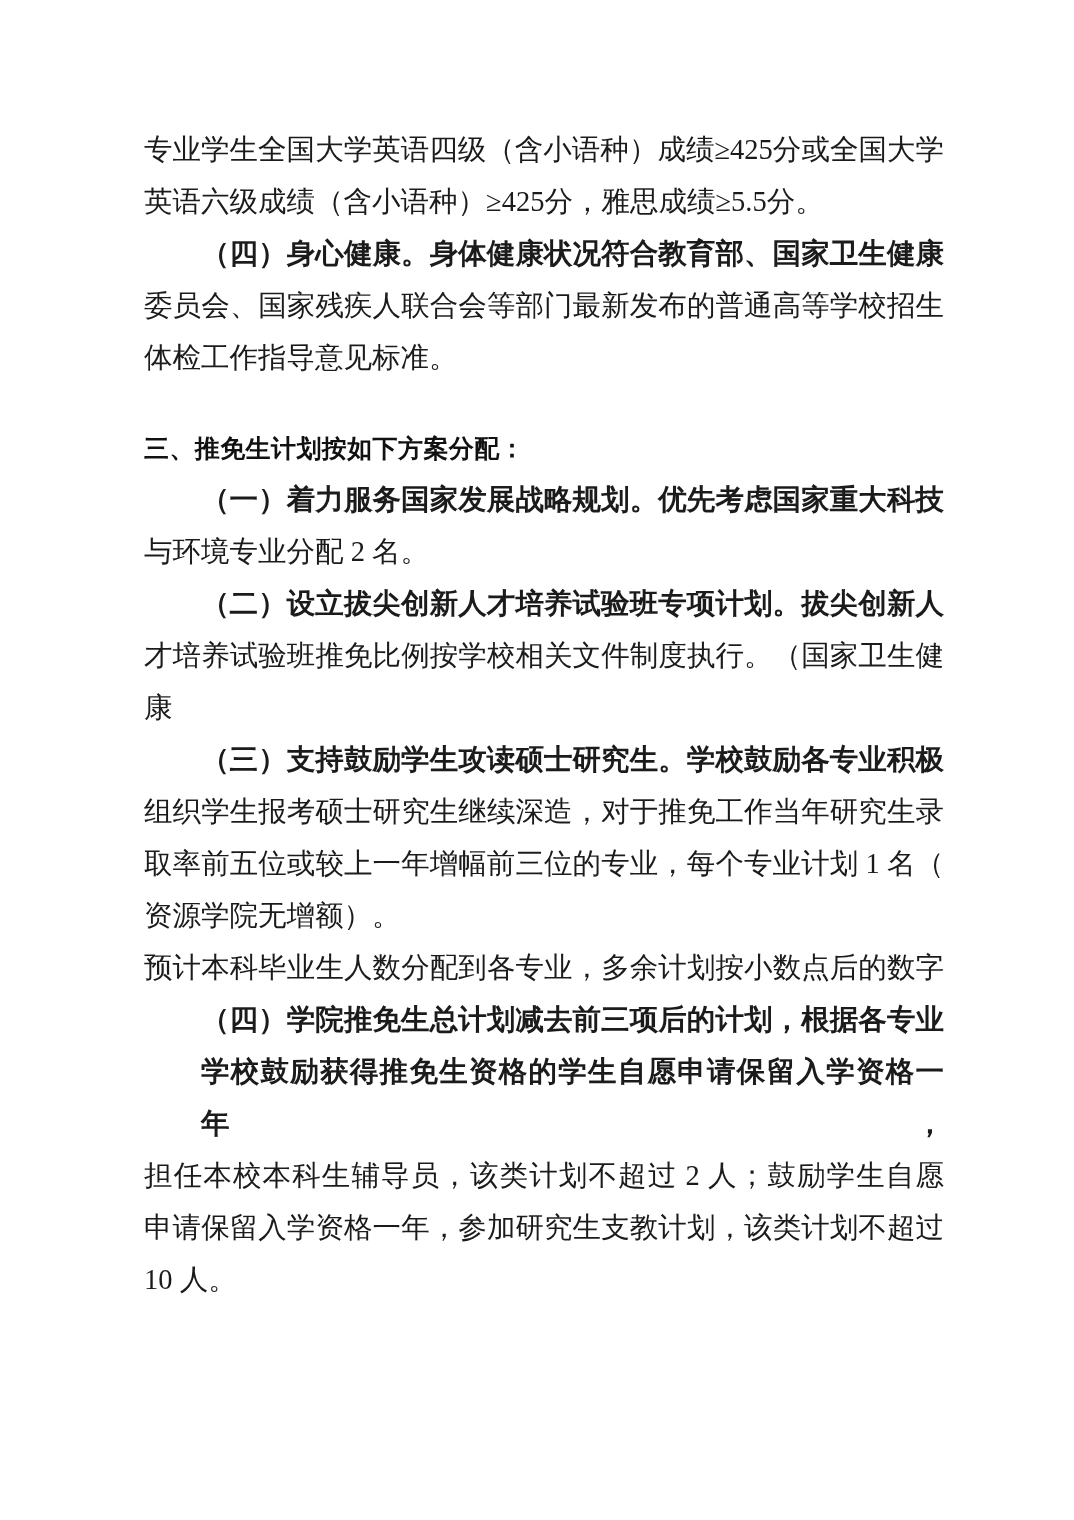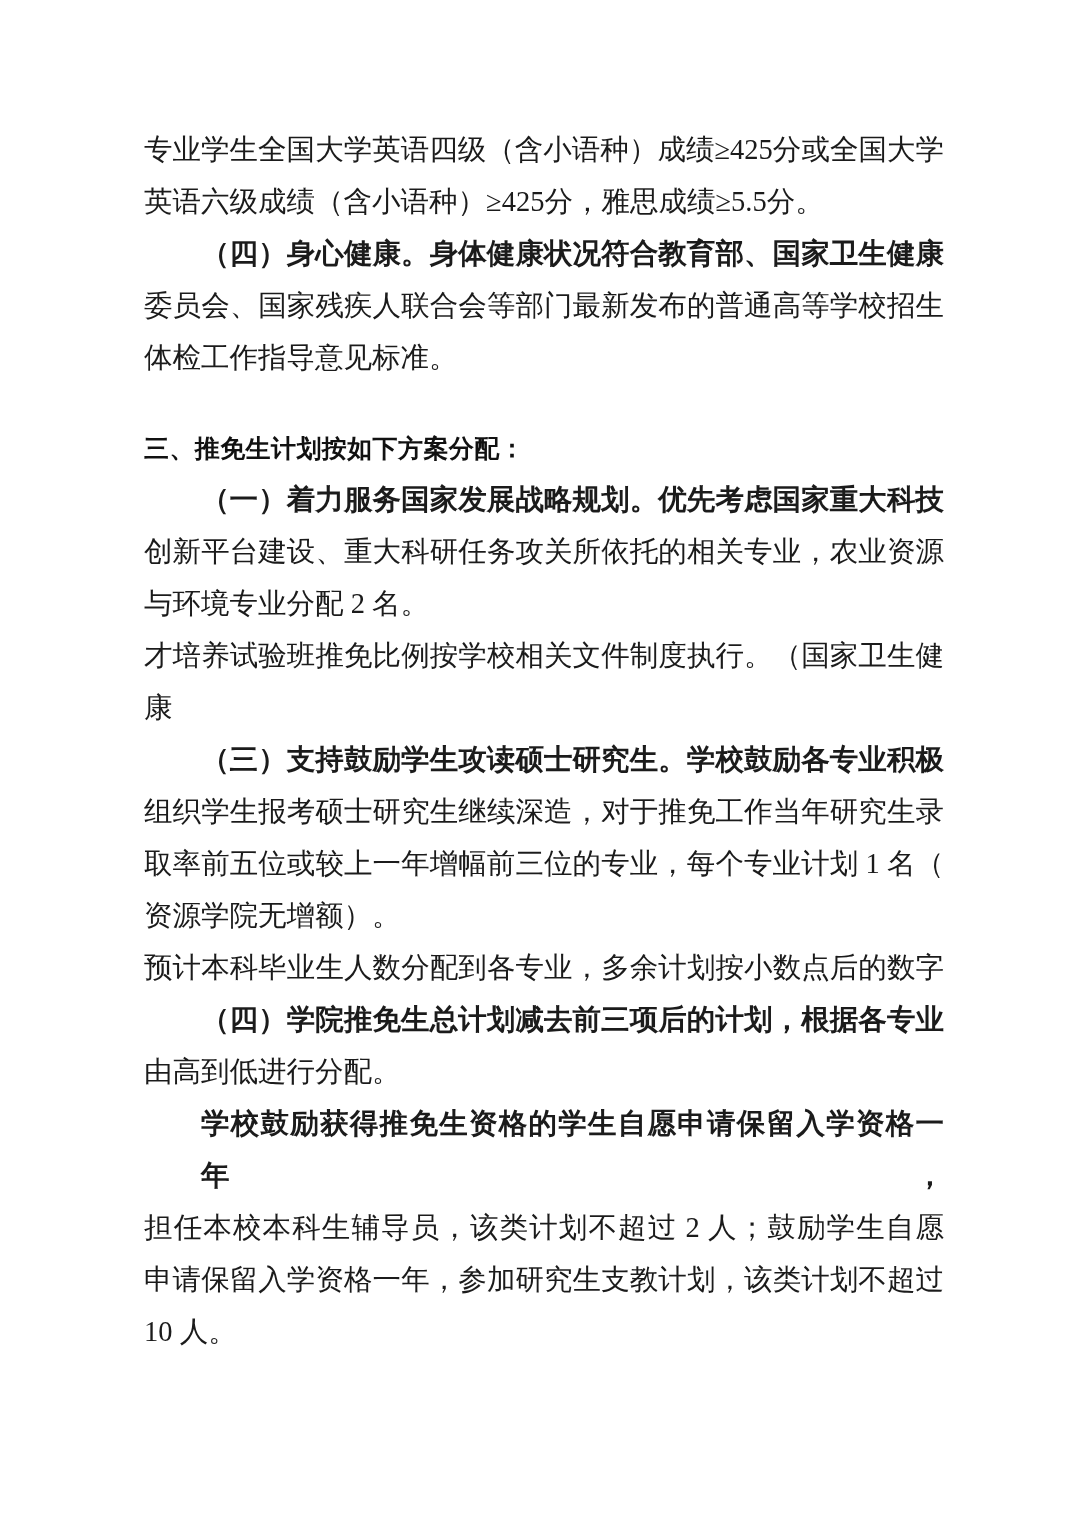--- a/index.html
+++ b/index.html
@@ -53,36 +53,35 @@
       <div class="block paragraph">
         <div class="line indent">（四）身心健康。身体健康状况符合教育部、国家卫生健康</div>
         <div class="line">委员会、国家残疾人联合会等部门最新发布的普通高等学校招生</div>
         <div class="line end">体检工作指导意见标准。</div>
       </div>
       <div class="block heading">
         <div class="line end heading-line">三、推免生计划按如下方案分配：</div>
       </div>
       <div class="block paragraph">
         <div class="line indent">（一）着力服务国家发展战略规划。优先考虑国家重大科技</div>
-        <div class="line">创新平台建设、重大科研任务攻关所依托的相关专业，农业资源</div>
         <div class="line end">与环境专业分配 2 名。</div>
       </div>
       <div class="block paragraph">
+        <div class="line indent">（二）设立拔尖创新人才培养试验班专项计划。拔尖创新人</div>
         <div class="line">才培养试验班推免比例按学校相关文件制度执行。（国家卫生健康</div>
       </div>
       <div class="block paragraph">
         <div class="line indent">（三）支持鼓励学生攻读硕士研究生。学校鼓励各专业积极</div>
         <div class="line">组织学生报考硕士研究生继续深造，对于推免工作当年研究生录</div>
         <div class="line">取率前五位或较上一年增幅前三位的专业，每个专业计划 1 名（</div>
         <div class="line end">资源学院无增额）。</div>
       </div>
       <div class="block paragraph">
         <div class="line">预计本科毕业生人数分配到各专业，多余计划按小数点后的数字</div>
         <div class="line indent">（四）学院推免生总计划减去前三项后的计划，根据各专业</div>
-        <div class="line end">由高到低进行分配。</div>
       </div>
       <div class="block paragraph">
         <div class="line indent">学校鼓励获得推免生资格的学生自愿申请保留入学资格一年，</div>
         <div class="line">担任本校本科生辅导员，该类计划不超过 2 人；鼓励学生自愿</div>
         <div class="line">申请保留入学资格一年，参加研究生支教计划，该类计划不超过</div>
         <div class="line end">10 人。</div>
       </div>
     </section>
 </main>
 

